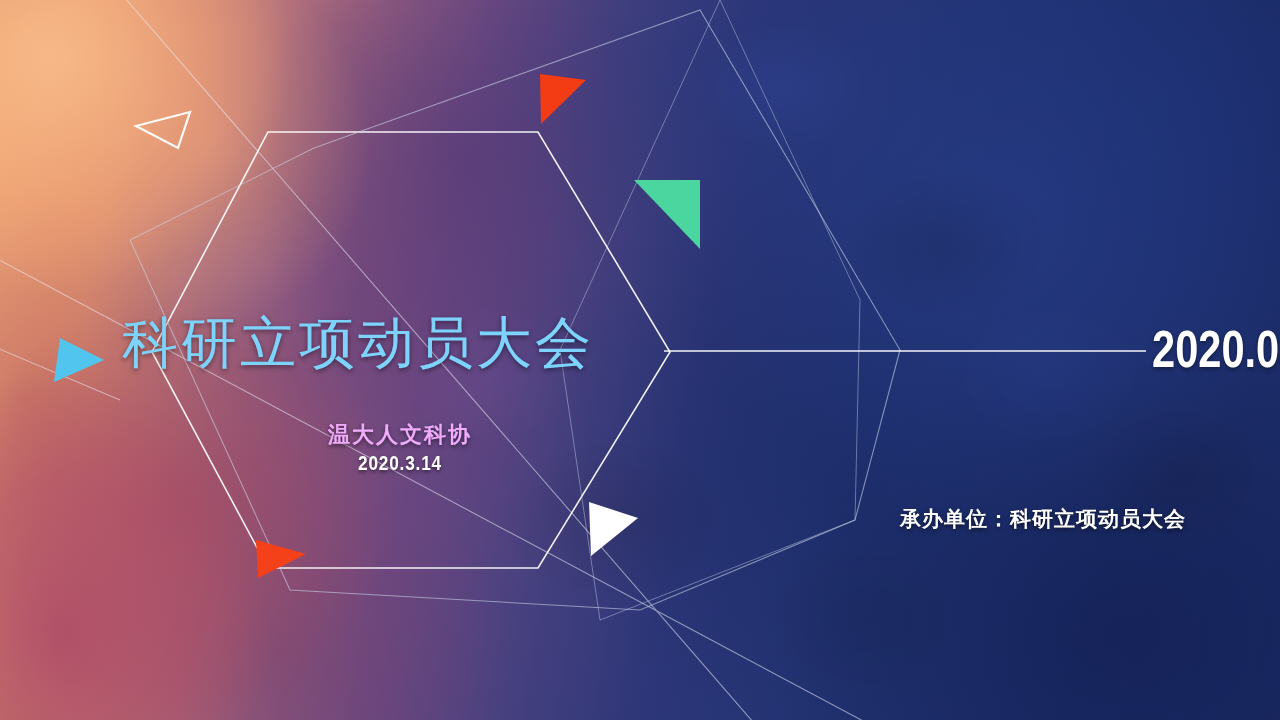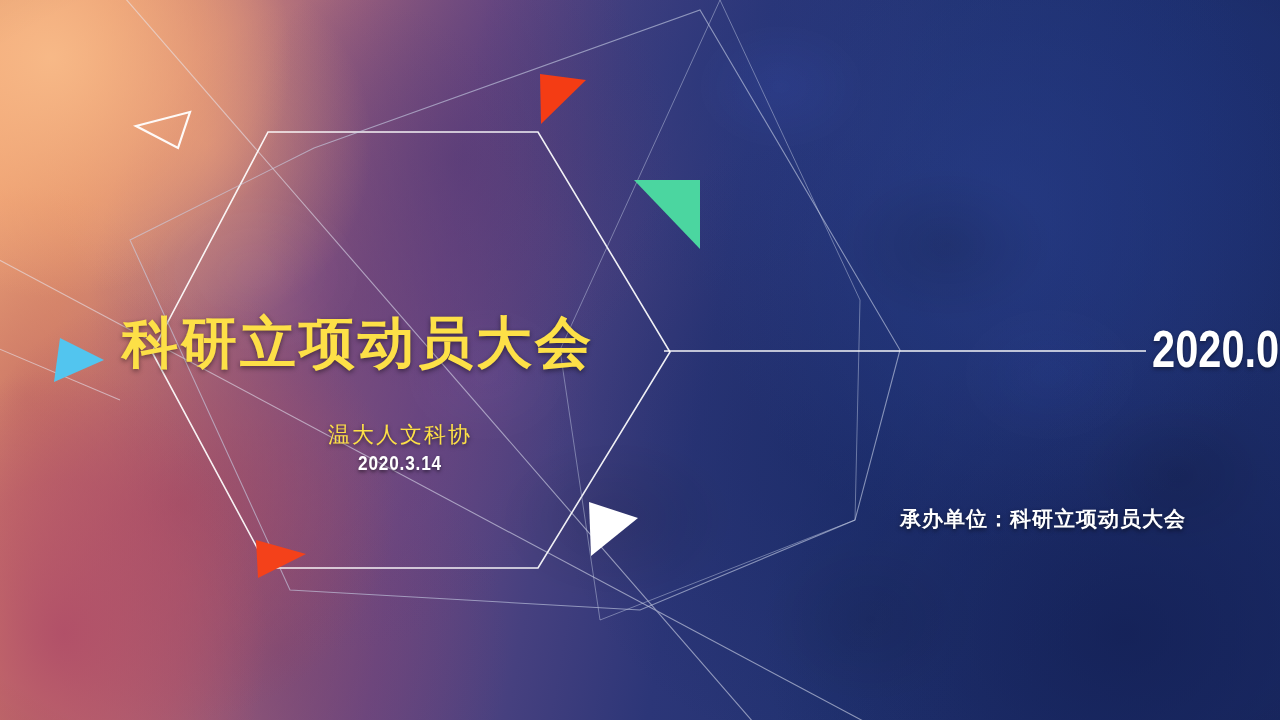--- a/index.html
+++ b/index.html
@@ -84,37 +84,37 @@
     position: absolute;
     inset: 0;
   }
 
   
   .main-title {
     position: absolute;
     left: 122px;
     top: 315px;
     font-size: 56px;
-    font-weight: 700;
+    font-weight: 400;
     letter-spacing: 3px;
-    color: #fde047;
+    color: #7dd3fc;
     text-shadow: 0 2px 5px rgba(0,0,0,0.45);
     white-space: nowrap;
     line-height: 1;
   }
   .org-name {
     position: absolute;
     left: 190px;
     top: 420px;
     width: 420px;
     text-align: center;
     font-size: 22px;
-    font-weight: 400;
+    font-weight: 700;
     letter-spacing: 2px;
-    color: #fde047;
+    color: #f0abfc;
     text-shadow: 0 2px 4px rgba(0,0,0,0.5);
     white-space: nowrap;
   }
   .org-date {
     position: absolute;
     left: 190px;
     top: 451px;
     width: 420px;
     text-align: center;
     font-size: 21px;

